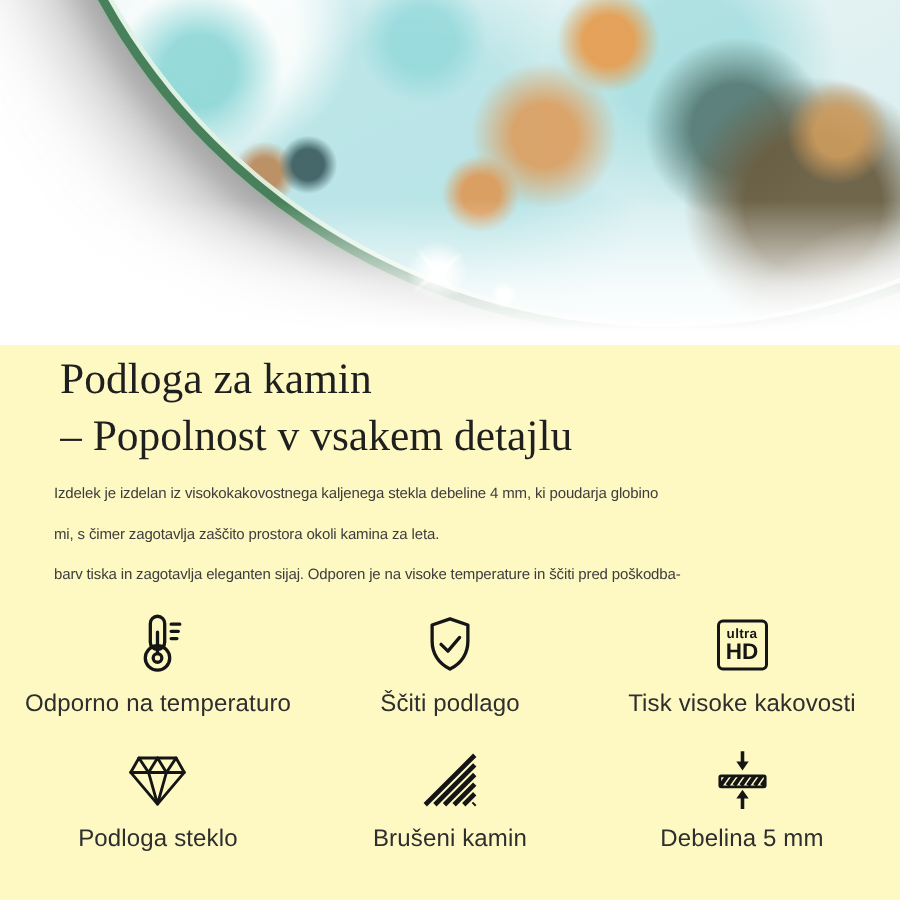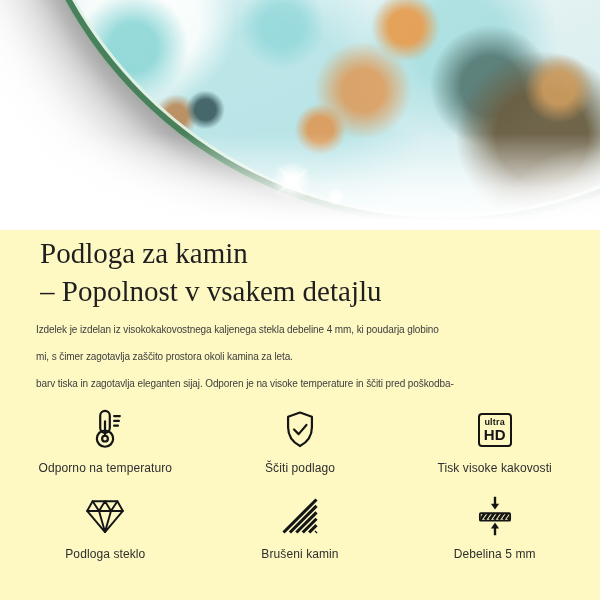--- a/index.html
+++ b/index.html
@@ -57,21 +57,21 @@
     font-size:29px; line-height:38px; color:#1f1f1f;
   }
   h1 .hline { display:block; white-space:nowrap; overflow:hidden; }
   .desc { margin:6px 10px 0 36px; font-size:10px; line-height:27px; color:#3d3d3d; }
   .desc .dline { display:block; white-space:nowrap; overflow:hidden; letter-spacing:-0.1px; }
 
   
   .features { display:grid; grid-template-columns:repeat(3,1fr); row-gap:18px; margin-top:10px; padding:0 8px; }
   .feature { display:flex; flex-direction:column; align-items:center; }
   .icon-wrap { height:46px; display:flex; align-items:center; justify-content:center; }
-  .feature .label { margin-top:8px; font-size:12px; color:#2e2e2e; white-space:nowrap; letter-spacing:0.1px; }
+  .feature .label { margin-top:8px; font-size:16px; color:#2e2e2e; white-space:nowrap; letter-spacing:0.1px; }
   .uhd { width:34px; height:34px; border:2.5px solid #151515; border-radius:4px;
     display:flex; flex-direction:column; align-items:center; justify-content:center;
     font-weight:bold; color:#151515; }
   .uhd .t { font-size:9px; line-height:9px; letter-spacing:0.2px; }
   .uhd .b { font-size:15px; line-height:15px; }
   svg.ic { display:block; }
 </style>
 </head>
 <body>
 

